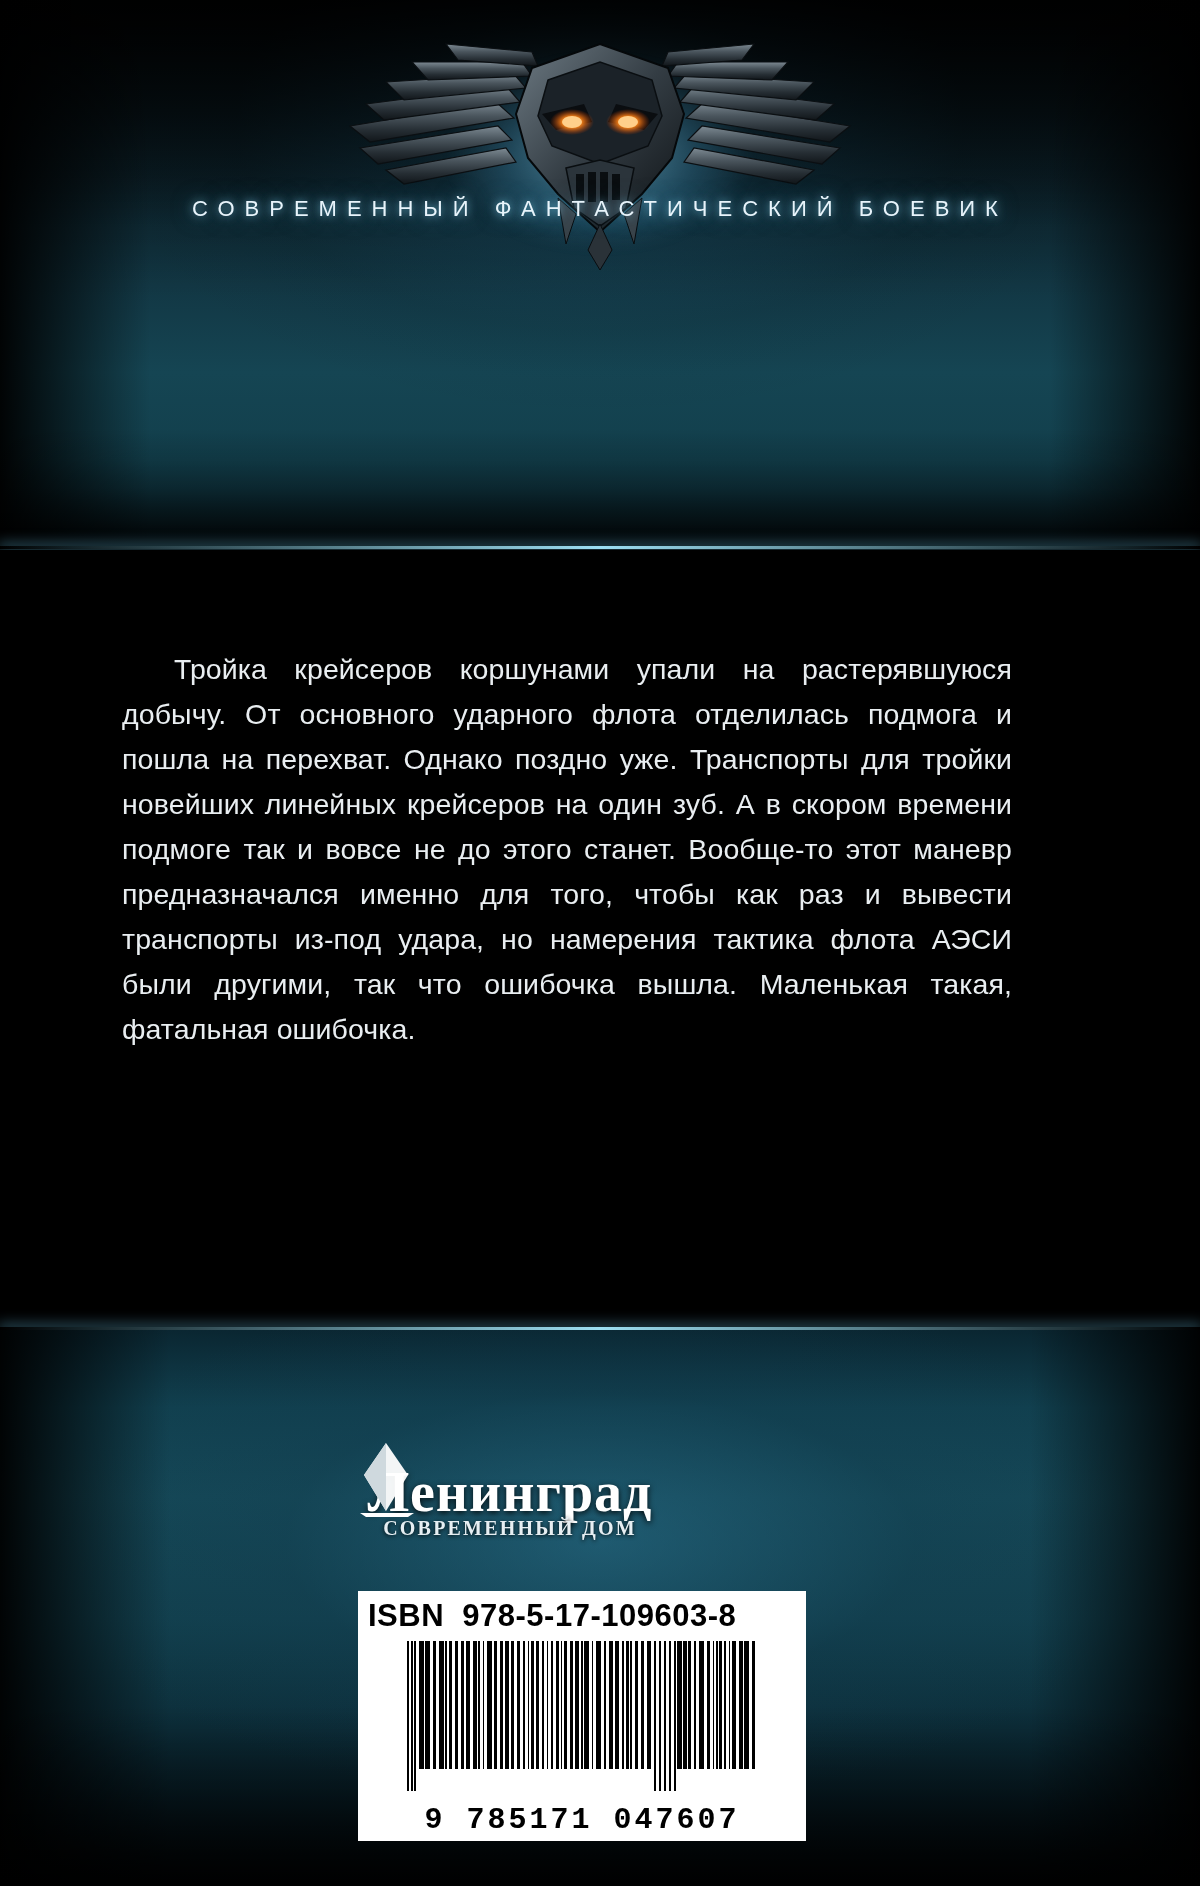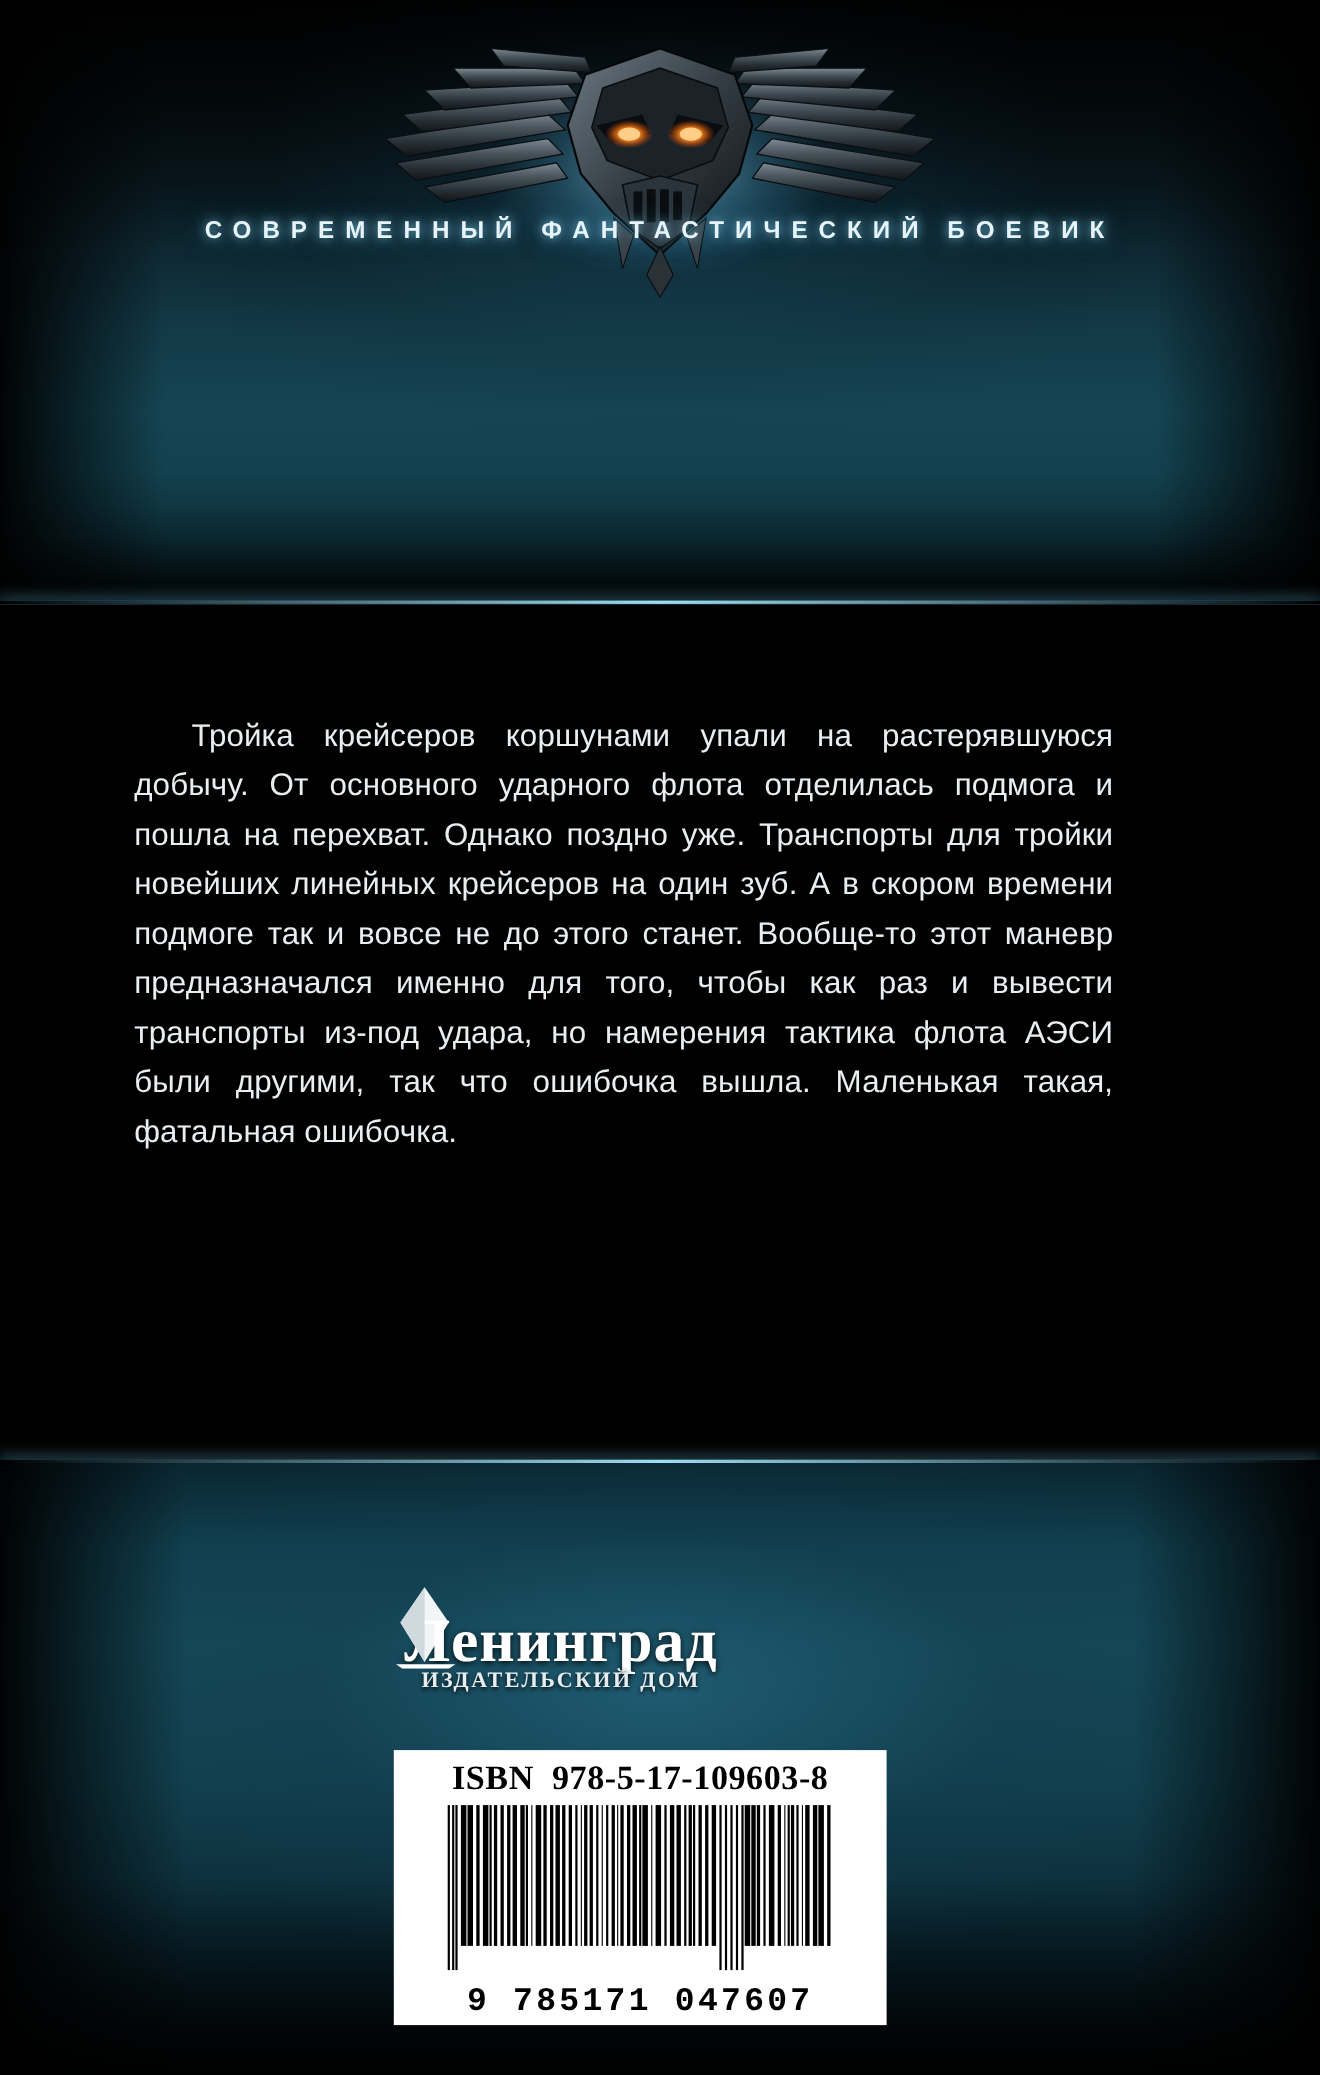--- a/index.html
+++ b/index.html
@@ -79,21 +79,21 @@
   .emblem svg { position: absolute; left: 0; top: 0; }
 
   .series-title {
     position: absolute;
     left: 0; top: 196px;
     width: 1200px;
     text-align: center;
     color: #e8f4fb;
     font-size: 22px;
     letter-spacing: 10px;
-    font-weight: 700;
+    font-weight: 400;
     text-shadow: 0 0 10px rgba(130,210,240,0.85), 0 0 22px rgba(90,170,210,0.6);
     font-family: "Liberation Sans", sans-serif;
   }
 
   
   .blurb-area {
     position: absolute;
     left: 0;
     top: 550px;
     width: 1200px;
@@ -176,23 +176,23 @@
     position: absolute;
     left: 358px;
     top: 1591px;
     width: 448px;
     height: 250px;
     background: #ffffff;
     box-sizing: border-box;
     padding: 6px 10px 4px 10px;
   }
   .isbn-text {
-    text-align: center;
+    text-align: left;
     color: #000;
-    font-family: Liberation Serif, serif;
+    font-family: Liberation Sans, sans-serif;
     font-size: 31px;
     font-weight: 700;
     letter-spacing: 0.5px;
     line-height: 38px;
     white-space: nowrap;
   }
   .bars {
     position: relative;
     margin: 6px auto 0 auto;
     width: 350px;
@@ -314,21 +314,21 @@
     <div class="bottom-fade2"></div>
   </div>
 
   <div class="publisher">
     <svg class="pub-mark" viewBox="0 0 62 76">
       <path d="M30 2 L52 34 L30 70 L8 34 Z" fill="#ffffff" opacity="0.95"></path>
       <path d="M30 2 L30 70 L8 34 Z" fill="#cfd9de"></path>
       <path d="M4 72 L58 72 L52 76 L10 76 Z" fill="#ffffff"></path>
     </svg>
     <div class="pub-name">Ленинград</div>
-    <div class="pub-sub">ИЗДАТЕЛЬСКИЙ ДОМ</div>
+    <div class="pub-sub">СОВРЕМЕННЫЙ ДОМ</div>
   </div>
 
   <div class="barcode-box">
     <div class="isbn-text">
       <span>ISBN</span>&nbsp;&nbsp;<span>978-5-17-109603-8</span>
     </div>
     <div class="bars" id="bars">
         <div class="bar" style="left: 0px; width: 2px; height: 150px;"></div>
         <div class="bar" style="left: 3.6px; width: 2px; height: 150px;"></div>
         <div class="bar" style="left: 7.2px; width: 2px; height: 150px;"></div>

